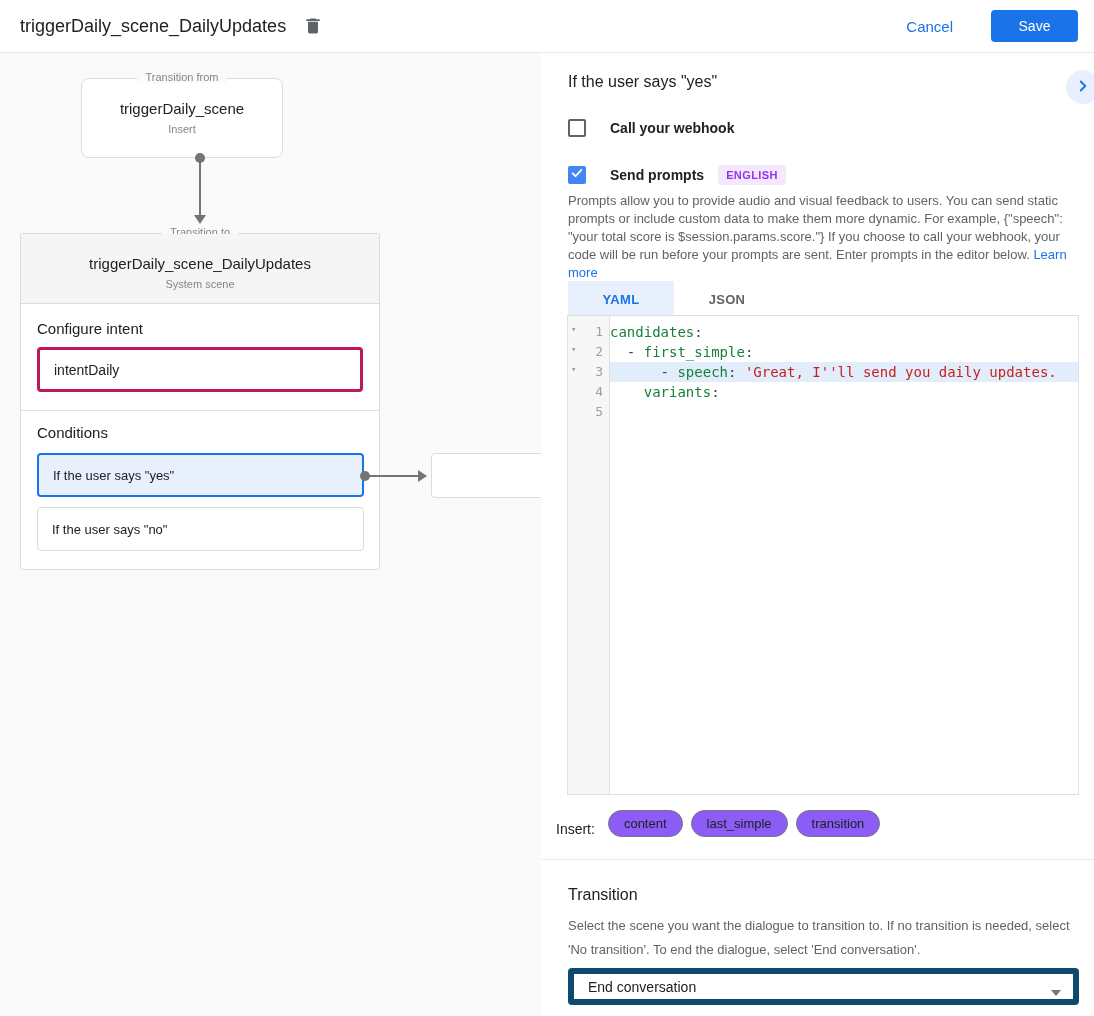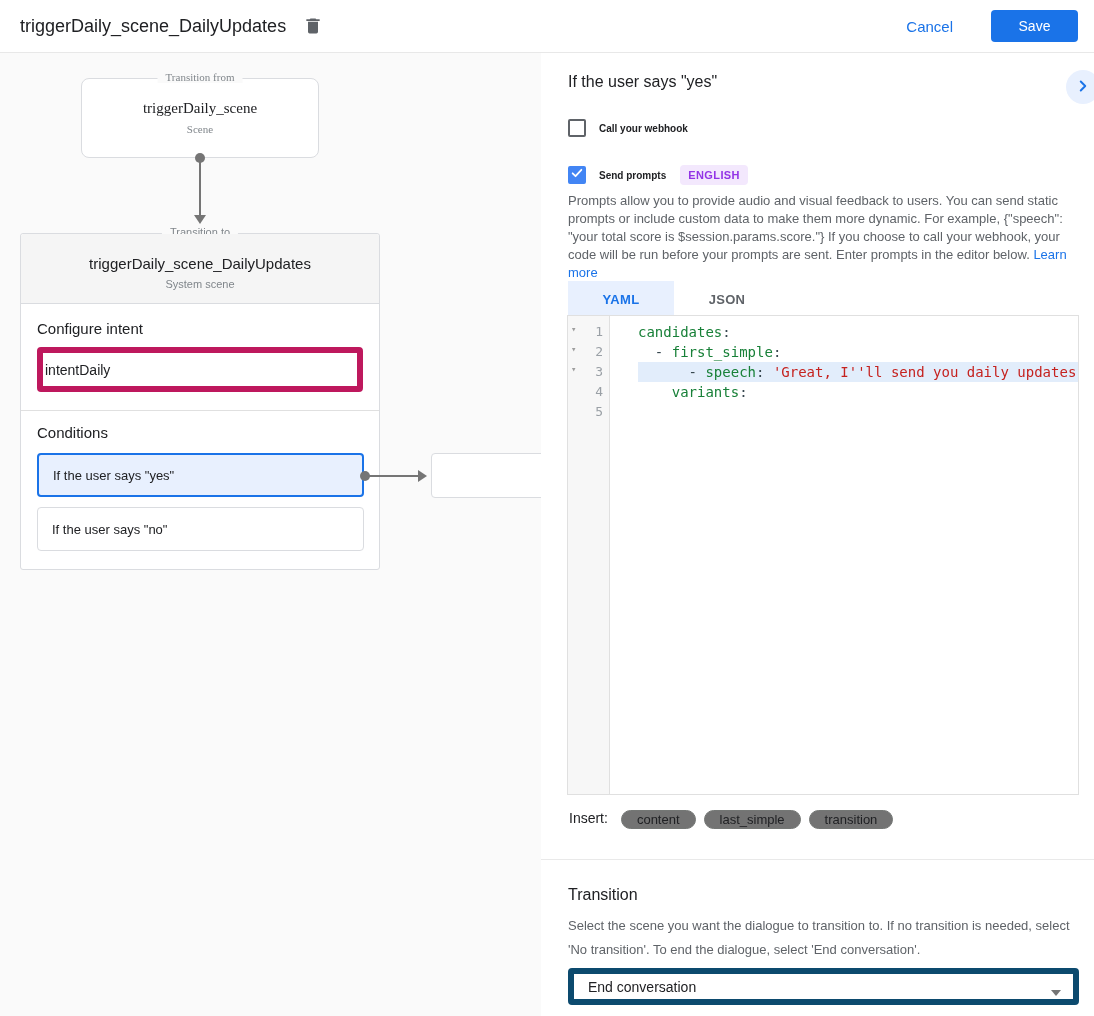--- a/index.html
+++ b/index.html
@@ -16,38 +16,38 @@
                background:transparent; cursor:pointer; display:flex; align-items:center; justify-content:center; }
   .cancel-btn { position:absolute; right:133px; top:10px; height:32px; padding:0 8px; border:none;
                 background:transparent; color:#1a73e8; font-size:15px; cursor:pointer; }
   .save-btn { position:absolute; right:16px; top:10px; width:87px; height:32px; background:#1a73e8;
               color:#fff; font-size:14px; border:none; border-radius:4px; cursor:pointer; }
 
   
   .canvas { position:absolute; left:0; top:53px; width:541px; height:963px; background:#fafafa; z-index:1; }
   .legend { position:absolute; top:-8px; left:50%; transform:translateX(-50%); background:#fafafa;
             padding:0 8px; font-size:11px; color:#80868b; white-space:nowrap; }
-  .from-box { position:absolute; left:81px; top:25px; width:238px; height:80px; background:#fff;
-              border:1px solid #dadce0; border-radius:8px; text-align:center;font-family:Liberation Serif, serif; }
+  .from-box { position:absolute; left:81px; top:25px; width:202px; height:80px; background:#fff;
+              border:1px solid #dadce0; border-radius:8px; text-align:center; }
   .node-title { font-size:15px; color:#202124; margin-top:21px; }
   .node-sub { font-size:11px; color:#80868b; margin-top:6px; }
 
   .v-dot { position:absolute; left:195px; top:100px; width:10px; height:10px; border-radius:50%; background:#757575; }
   .v-line { position:absolute; left:199px; top:105px; width:2px; height:58px; background:#757575; }
   .v-arrow { position:absolute; left:194px; top:162px; width:0; height:0;
              border-left:6px solid transparent; border-right:6px solid transparent; border-top:9px solid #757575; }
 
   .to-card { position:absolute; left:20px; top:180px; width:360px; height:337px; background:#fff;
              border:1px solid #dadce0; border-radius:3px; }
   .to-header { position:absolute; left:0; right:0; top:0; height:70px; background:#f5f5f5;
                border-bottom:1px solid #dadce0; border-radius:3px 3px 0 0; text-align:center; }
   .sec-heading { position:absolute; left:16px; font-size:15px; color:#202124; }
   .intent-input { position:absolute; left:16px; top:113px; width:326px; height:45px; background:#fff;
-                  border:6px solid #be185d; border-radius:4px; display:flex; align-items:center;
-                  padding-left:2px; font-size:14px; color:#202124; cursor:text; }
+                  border:3px solid #be185d; border-radius:4px; display:flex; align-items:center;
+                  padding-left:14px; font-size:14px; color:#202124; cursor:text; }
   .card-divider { position:absolute; left:0; right:0; top:176px; border-top:1px solid #e0e0e0; }
   .cond { position:absolute; left:16px; width:327px; height:44px; display:flex; align-items:center;
           padding-left:14px; font-size:13px; color:#202124; border-radius:4px; cursor:pointer; }
   .cond-yes { top:219px; background:#e8f0fe; border:2px solid #1a73e8; }
   .cond-no  { top:273px; background:#fff; border:1px solid #dadce0; }
 
   .h-dot { position:absolute; left:360px; top:418px; width:10px; height:10px; border-radius:50%; background:#757575; }
   .h-line { position:absolute; left:365px; top:422px; width:54px; height:2px; background:#757575; }
   .h-arrow { position:absolute; left:418px; top:417px; width:0; height:0;
              border-top:6px solid transparent; border-bottom:6px solid transparent; border-left:9px solid #757575; }
@@ -57,49 +57,49 @@
   
   .panel { position:absolute; left:541px; top:53px; width:553px; height:963px; background:#fff; z-index:10; }
   .panel-title { position:absolute; left:27px; top:20px; font-size:16px; color:#202124; }
   .expand-btn { position:absolute; left:525px; top:17px; width:34px; height:34px; border-radius:50%;
                 background:#e8f0fe; border:none; cursor:pointer; display:flex; align-items:center; justify-content:center; }
 
   .check-row { position:absolute; left:27px; display:flex; align-items:center; }
   .checkbox { width:18px; height:18px; border:2px solid #5f6368; border-radius:2px; background:#fff;
               flex:0 0 auto; cursor:pointer; }
   .checkbox.checked { background:#4285f4; border-color:#4285f4; display:flex; align-items:center; justify-content:center; }
-  .check-label { margin-left:13px; font-size:10px; font-weight:bold; color:#202124; }
+  .check-label { margin-left:24px; font-size:14px; font-weight:bold; color:#202124; }
   .lang-badge { margin-left:14px; background:#f3e8fd; color:#9334e6; font-size:11px; font-weight:bold;
                 letter-spacing:.4px; padding:4px 8px; border-radius:4px; }
 
   .desc { position:absolute; left:27px; top:139px; width:512px; font-size:13px; line-height:18px; color:#5f6368; }
   .link { color:#1a73e8; cursor:pointer; text-decoration:none; }
 
   .tabs { position:absolute; left:27px; top:228px; display:flex; }
   .tab { width:106px; height:36px; display:flex; align-items:center; justify-content:center;
          font-size:13px; font-weight:bold; letter-spacing:.3px; color:#5f6368; cursor:pointer; background:#fff; border:none; }
   .tab.active { background:#e8f0fe; color:#1a73e8; }
 
   .editor { position:absolute; left:26px; top:262px; width:512px; height:480px; border:1px solid #e0e0e0;
             display:flex; font-family:"DejaVu Sans Mono","Liberation Mono",monospace; font-size:14px; background:#fff; }
   .gutter { width:42px; background:#f7f7f7; border-right:1px solid #e0e0e0; padding-top:6px; flex:0 0 auto; }
   .g-row { height:20px; position:relative; }
   .fold { position:absolute; left:3px; top:2px; font-size:9px; color:#9e9e9e; cursor:pointer; }
   .lnum { position:absolute; right:6px; top:0; font-size:13px; color:#9aa0a6; line-height:20px; }
   .code { flex:1 1 auto; padding-top:6px; overflow:hidden; cursor:text; }
-  .c-row { height:20px; line-height:20px; white-space:pre; overflow:hidden;margin-left:28px; }
+  .c-row { height:20px; line-height:20px; white-space:pre; overflow:hidden; }
   .c-row.hl { background:#e2edfb; }
   .tok-key { color:#188038; }
   .tok-plain { color:#37474f; }
   .tok-str { color:#c5221f; }
 
-  .insert-row { position:absolute; left:28px; top:757px; display:flex; align-items:flex-start; }
+  .insert-row { position:absolute; left:15px; top:757px; display:flex; align-items:flex-end; }
   .insert-label { font-size:14px; color:#202124; margin-right:13px; }
-  .chip { height:19px; padding:0 15px; margin-right:8px; border:1px solid #747775; border-radius:14px;
-          background:#737373; font-size:13px; color:#202124; cursor:pointer; display:flex; align-items:center; }
+  .chip { height:27px; padding:0 15px; margin-right:8px; border:1px solid #747775; border-radius:14px;
+          background:#8b5cf6; font-size:13px; color:#202124; cursor:pointer; display:flex; align-items:center; }
 
   .panel-divider { position:absolute; left:0; right:0; top:806px; border-top:1px solid #e9e9e9; }
   .trans-heading { position:absolute; left:27px; top:833px; font-size:16px; color:#202124; }
   .trans-desc { position:absolute; left:27px; top:861px; width:508px; font-size:13px; line-height:24px; color:#5f6368; }
   .select { position:absolute; left:27px; top:915px; width:511px; height:37px; border:6px solid #0c4a6e;
             border-radius:4px; background:#fff; display:flex; align-items:center; padding-left:14px;
             font-size:14px; color:#202124; cursor:pointer; }
   .caret { position:absolute; right:12px; top:16px; width:0; height:0;
            border-left:5px solid transparent; border-right:5px solid transparent; border-top:6px solid #757575; }
 </style>
@@ -119,21 +119,21 @@
     </button>
     <button class="cancel-btn">Cancel</button>
     <button class="save-btn">Save</button>
   </div>
 
   <div class="canvas">
 
     <div class="from-box">
       <span class="legend">Transition from</span>
       <div class="node-title">triggerDaily_scene</div>
-      <div class="node-sub">Scene</div>
+      <div class="node-sub">Insert</div>
     </div>
 
     <div class="v-dot"></div>
     <div class="v-line"></div>
     <div class="v-arrow"></div>
 
     <div class="to-card">
       <span class="legend">Transition to</span>
       <div class="to-header">
         <div class="node-title">triggerDaily_scene_DailyUpdates</div>

